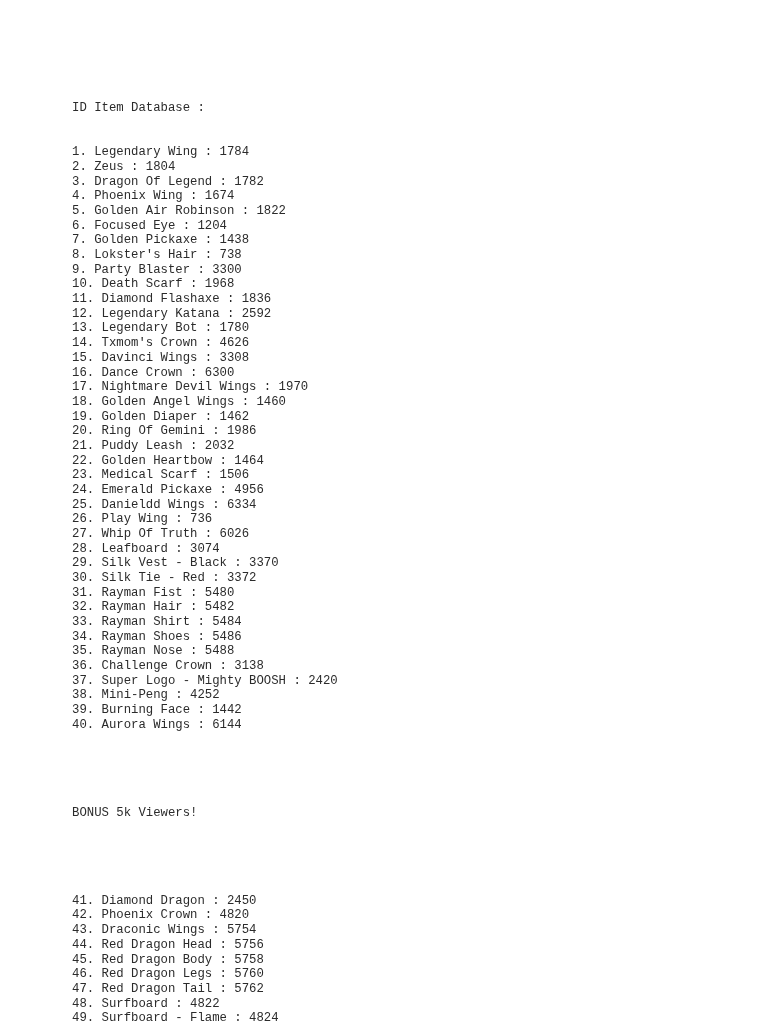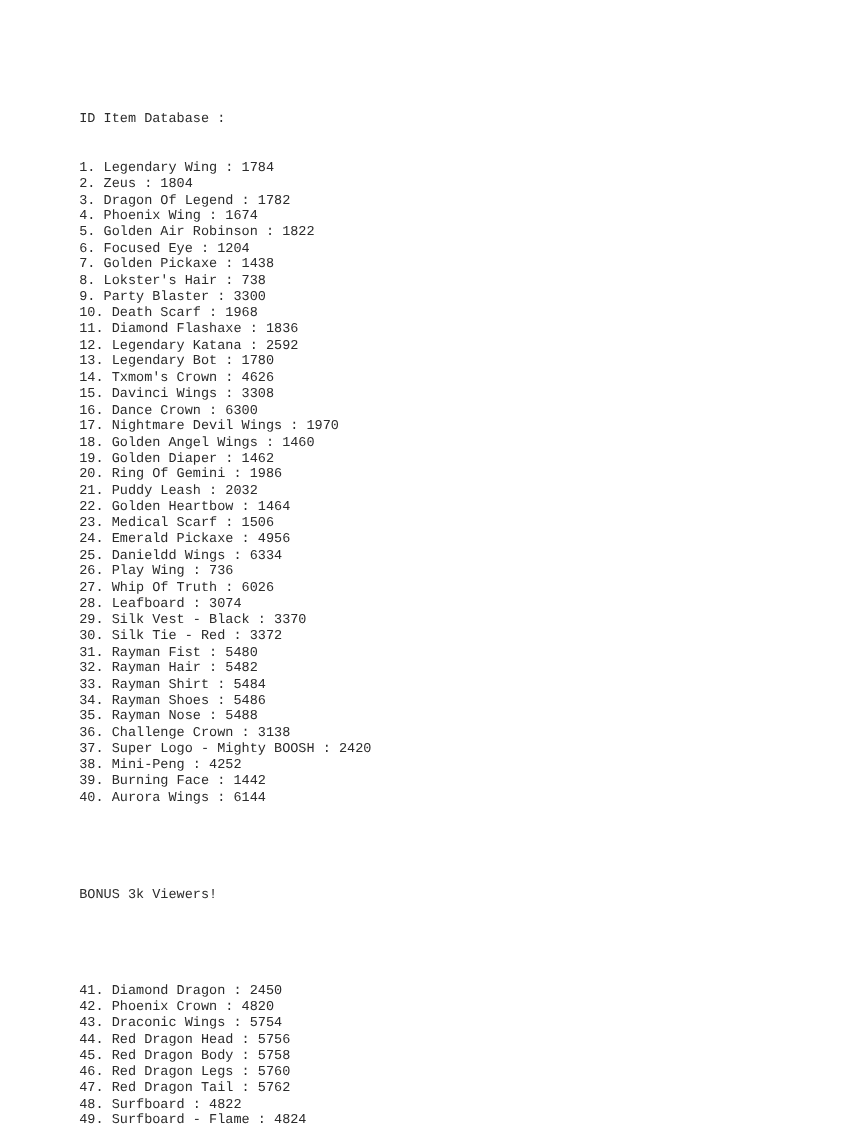--- a/index.html
+++ b/index.html
@@ -33,16 +33,16 @@
       height: 14.68px;
     }
   </style>
 </head>
 <body>
 
 <div class="page">
   <span class="line">ID Item Database :</span>
   <div id="item-list"><span class="line">1. Legendary Wing : 1784</span><span class="line">2. Zeus : 1804</span><span class="line">3. Dragon Of Legend : 1782</span><span class="line">4. Phoenix Wing : 1674</span><span class="line">5. Golden Air Robinson : 1822</span><span class="line">6. Focused Eye : 1204</span><span class="line">7. Golden Pickaxe : 1438</span><span class="line">8. Lokster's Hair : 738</span><span class="line">9. Party Blaster : 3300</span><span class="line">10. Death Scarf : 1968</span><span class="line">11. Diamond Flashaxe : 1836</span><span class="line">12. Legendary Katana : 2592</span><span class="line">13. Legendary Bot : 1780</span><span class="line">14. Txmom's Crown : 4626</span><span class="line">15. Davinci Wings : 3308</span><span class="line">16. Dance Crown : 6300</span><span class="line">17. Nightmare Devil Wings : 1970</span><span class="line">18. Golden Angel Wings : 1460</span><span class="line">19. Golden Diaper : 1462</span><span class="line">20. Ring Of Gemini : 1986</span><span class="line">21. Puddy Leash : 2032</span><span class="line">22. Golden Heartbow : 1464</span><span class="line">23. Medical Scarf : 1506</span><span class="line">24. Emerald Pickaxe : 4956</span><span class="line">25. Danieldd Wings : 6334</span><span class="line">26. Play Wing : 736</span><span class="line">27. Whip Of Truth : 6026</span><span class="line">28. Leafboard : 3074</span><span class="line">29. Silk Vest - Black : 3370</span><span class="line">30. Silk Tie - Red : 3372</span><span class="line">31. Rayman Fist : 5480</span><span class="line">32. Rayman Hair : 5482</span><span class="line">33. Rayman Shirt : 5484</span><span class="line">34. Rayman Shoes : 5486</span><span class="line">35. Rayman Nose : 5488</span><span class="line">36. Challenge Crown : 3138</span><span class="line">37. Super Logo - Mighty BOOSH : 2420</span><span class="line">38. Mini-Peng : 4252</span><span class="line">39. Burning Face : 1442</span><span class="line">40. Aurora Wings : 6144</span></div>
   <span class="blank"></span>
-  <span class="line">BONUS 3k Viewers!</span>
+  <span class="line">BONUS 5k Viewers!</span>
   <span class="blank"></span>
   <div id="bonus-item-list"><span class="line">41. Diamond Dragon : 2450</span><span class="line">42. Phoenix Crown : 4820</span><span class="line">43. Draconic Wings : 5754</span><span class="line">44. Red Dragon Head : 5756</span><span class="line">45. Red Dragon Body : 5758</span><span class="line">46. Red Dragon Legs : 5760</span><span class="line">47. Red Dragon Tail : 5762</span><span class="line">48. Surfboard : 4822</span><span class="line">49. Surfboard - Flame : 4824</span></div>
 </div>
 
 </body></html>

